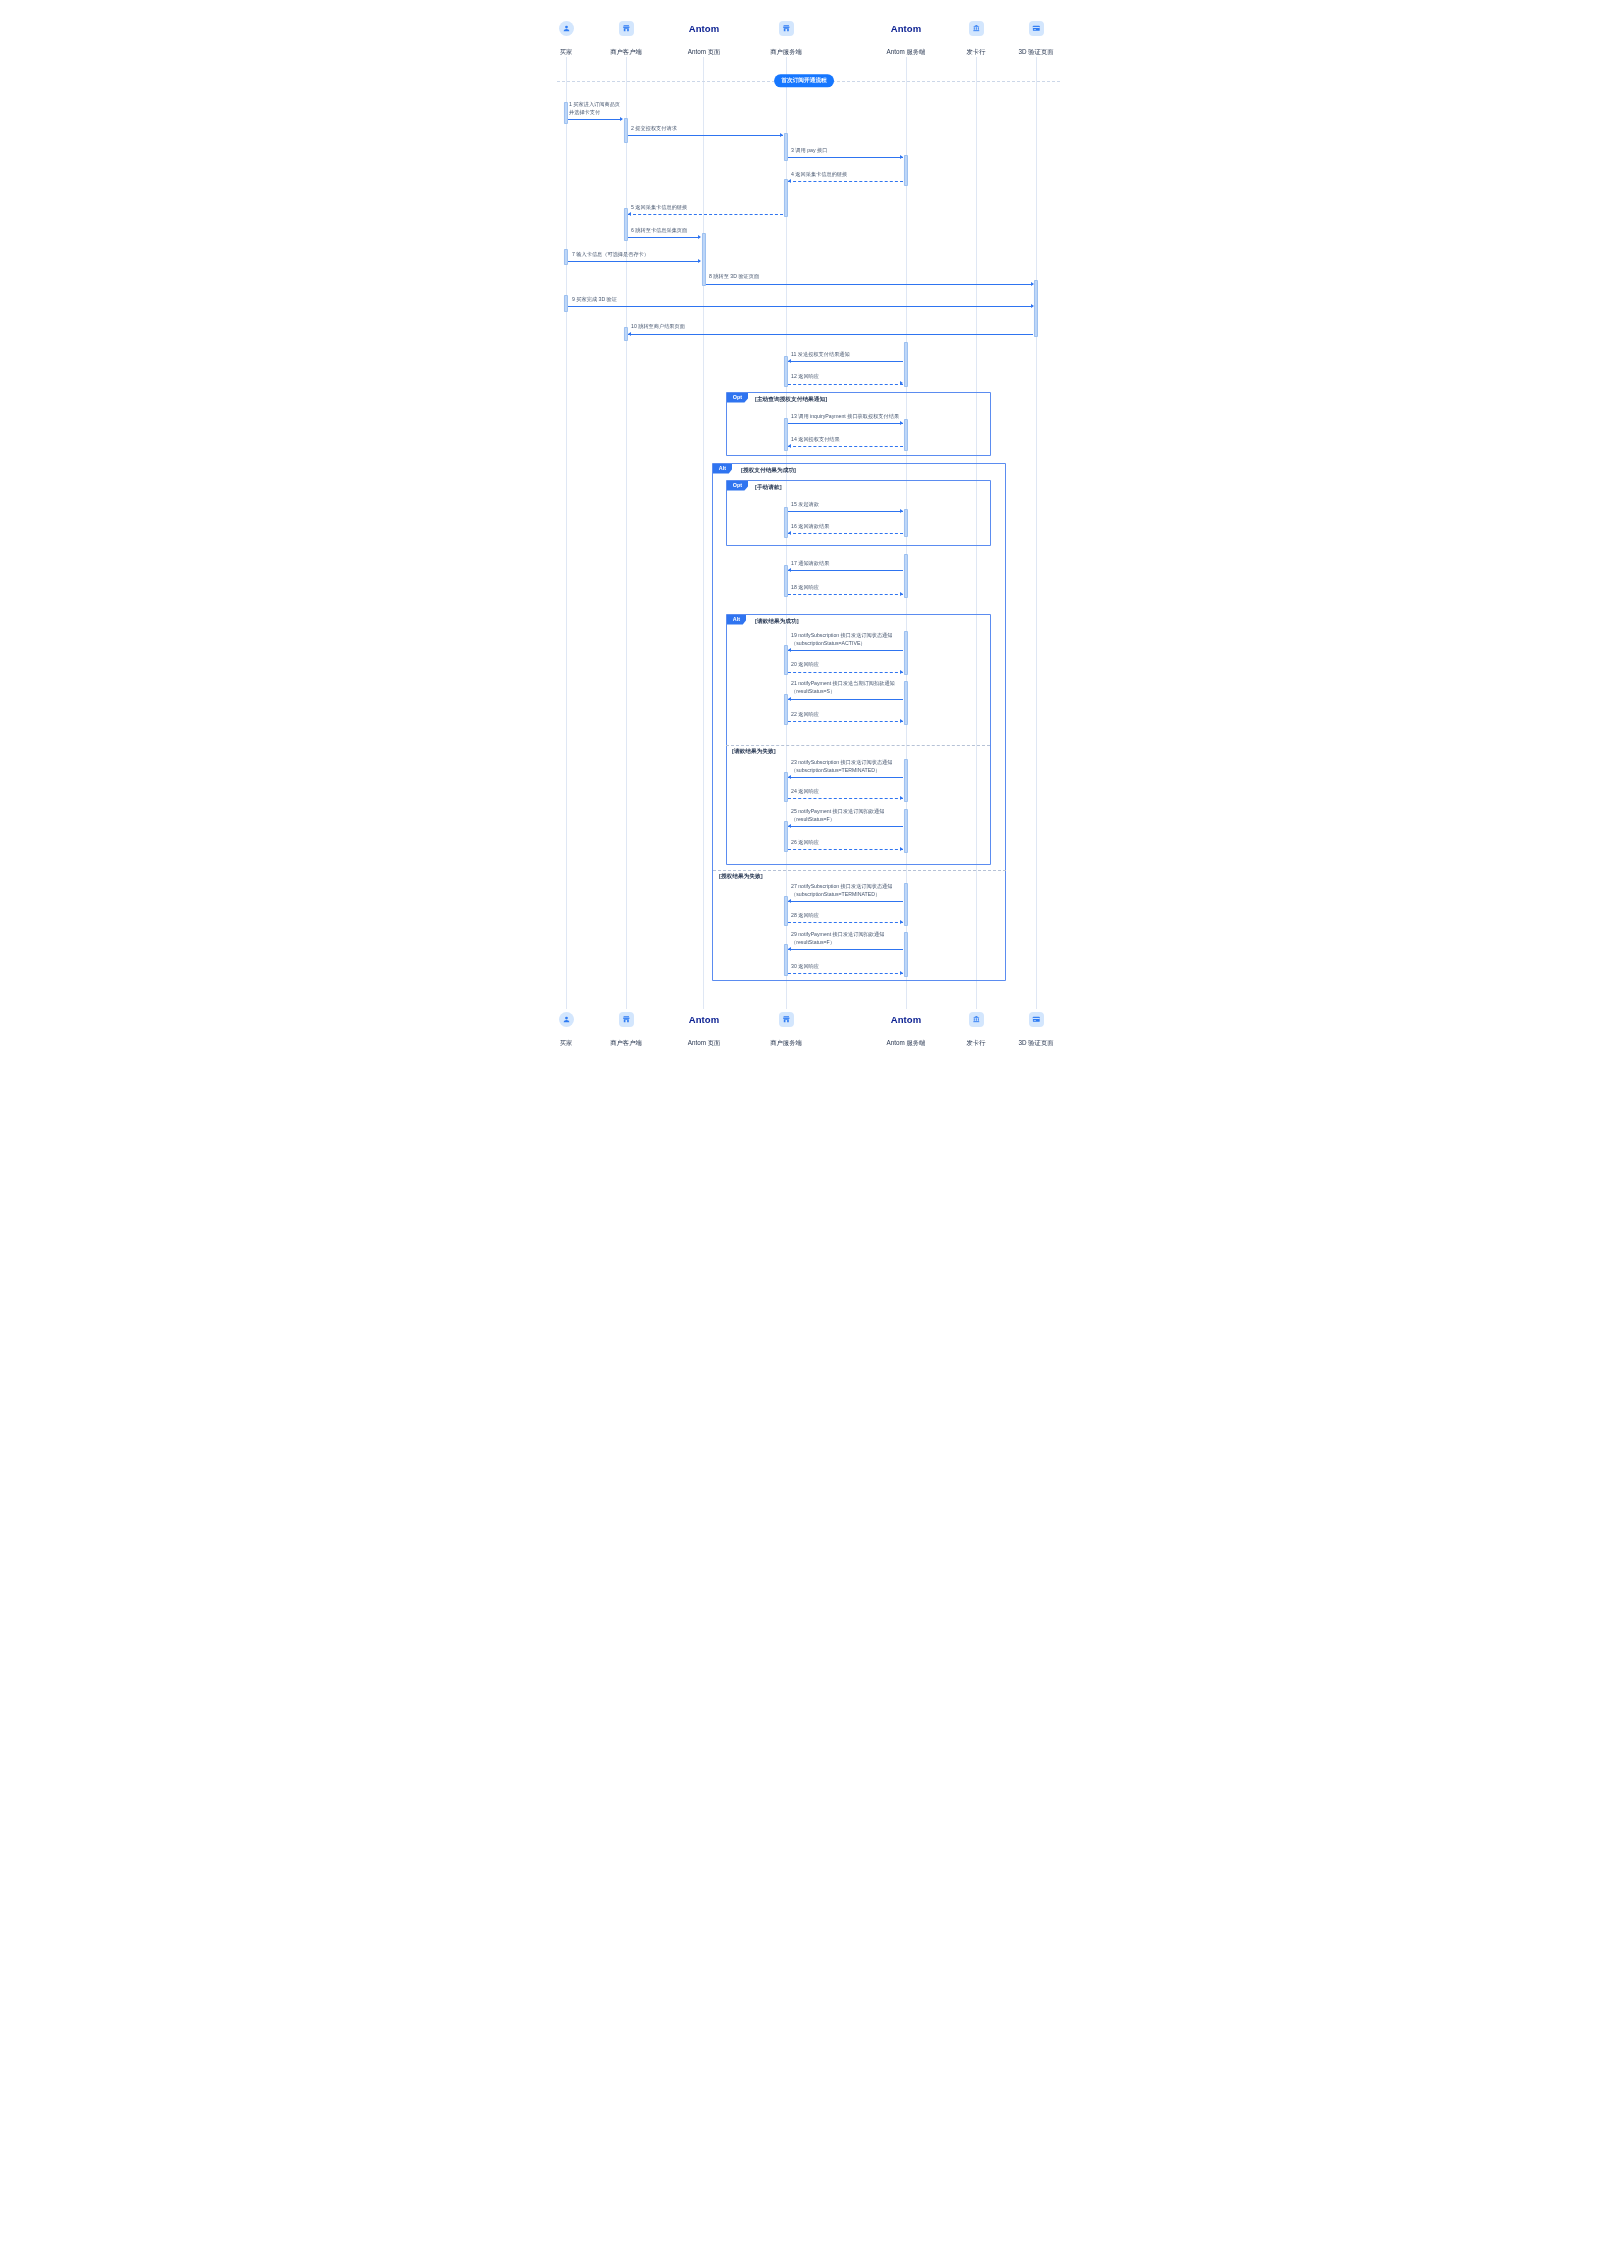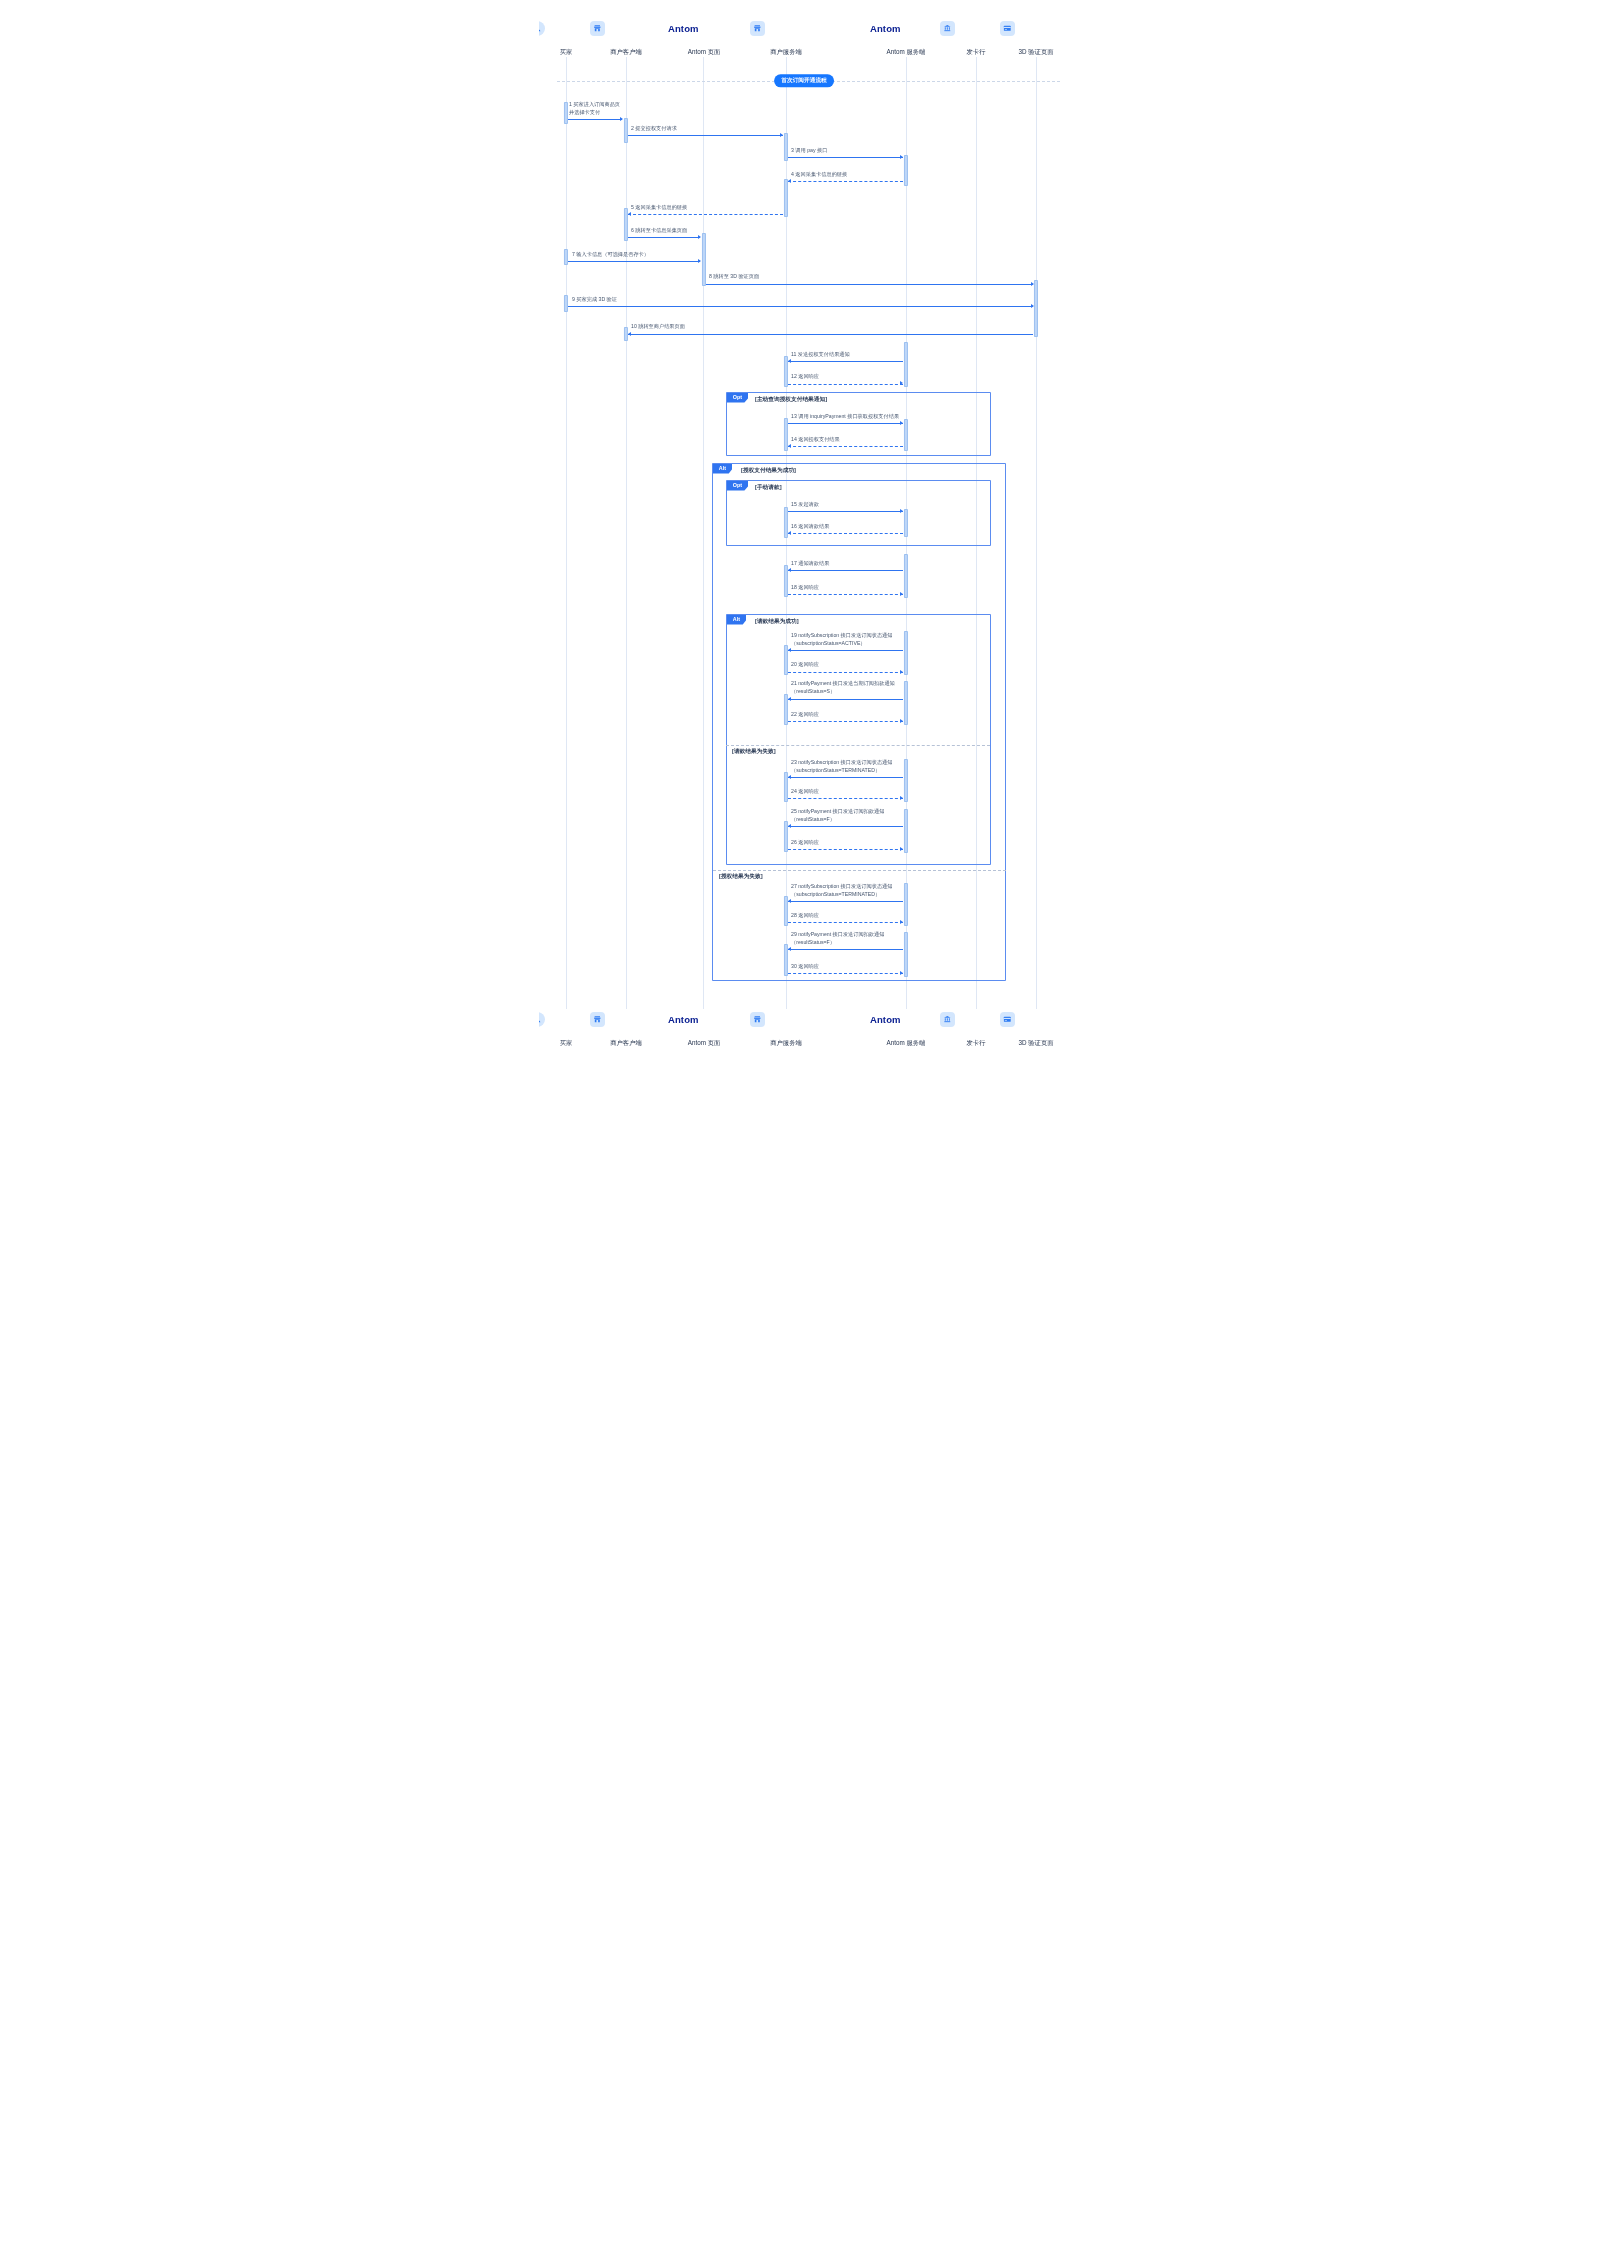--- a/index.html
+++ b/index.html
@@ -1,20 +1,20 @@
 <!DOCTYPE html>
 <html style="font-size:7.2px"><head>
 <meta charset="utf-8">
 <style>
   *{margin:0;padding:0;box-sizing:border-box}
   html,body{background:#ffffff}
   body{font-family:"Liberation Sans","DejaVu Sans",sans-serif}
   .canvas{position:relative;width:540px;height:1068px;margin:0 auto;background:#fff;overflow:hidden}
   .lifeline{position:absolute;top:57px;height:952px;width:0.5px;background:#dfe7f4}
-  .participant{position:absolute;transform:translateX(-50%);display:flex;flex-direction:column;gap:12px;width:72px;text-align:center}
+  .participant{position:absolute;transform:translateX(-50%);display:flex;flex-direction:column;align-items:center;gap:12px;width:72px;text-align:center}
   .p-label{font-size:6.3px;color:#1f2e49;white-space:nowrap}
   .icon-box{width:15px;height:15px;border-radius:4.1px;background:#d3e6fd;display:flex;align-items:center;justify-content:center}
   .icon-circle{border-radius:50%}
   .brand{height:15px;display:flex;align-items:center;font-size:9.5px;font-weight:800;color:#0c2192;letter-spacing:0.1px}
   .activation{position:absolute;width:4.1px;transform:translateX(-50%);background:#bed7f8;border:0.5px solid #9cc0f0;border-radius:0.9px}
   .fragment{position:absolute;border:0.5px solid #5b8cf0;border-radius:0.9px;background:transparent}
   .frag-badge{position:absolute;left:-0.5px;top:-0.5px;background:#2f74f0;color:#fff;font-size:5.4px;font-weight:700;padding:1.8px 6.3px 2.3px;clip-path:polygon(0 0,100% 0,100% 55%,82% 100%,0 100%)}
   .frag-cond{position:absolute;font-size:5.7px;font-weight:700;color:#2a3a55;white-space:nowrap}
   .divider{position:absolute;height:0;border-top:0.5px dashed #b6c2d6}
   .div-label{position:absolute;font-size:5.7px;font-weight:700;color:#2a3a55;white-space:nowrap}

